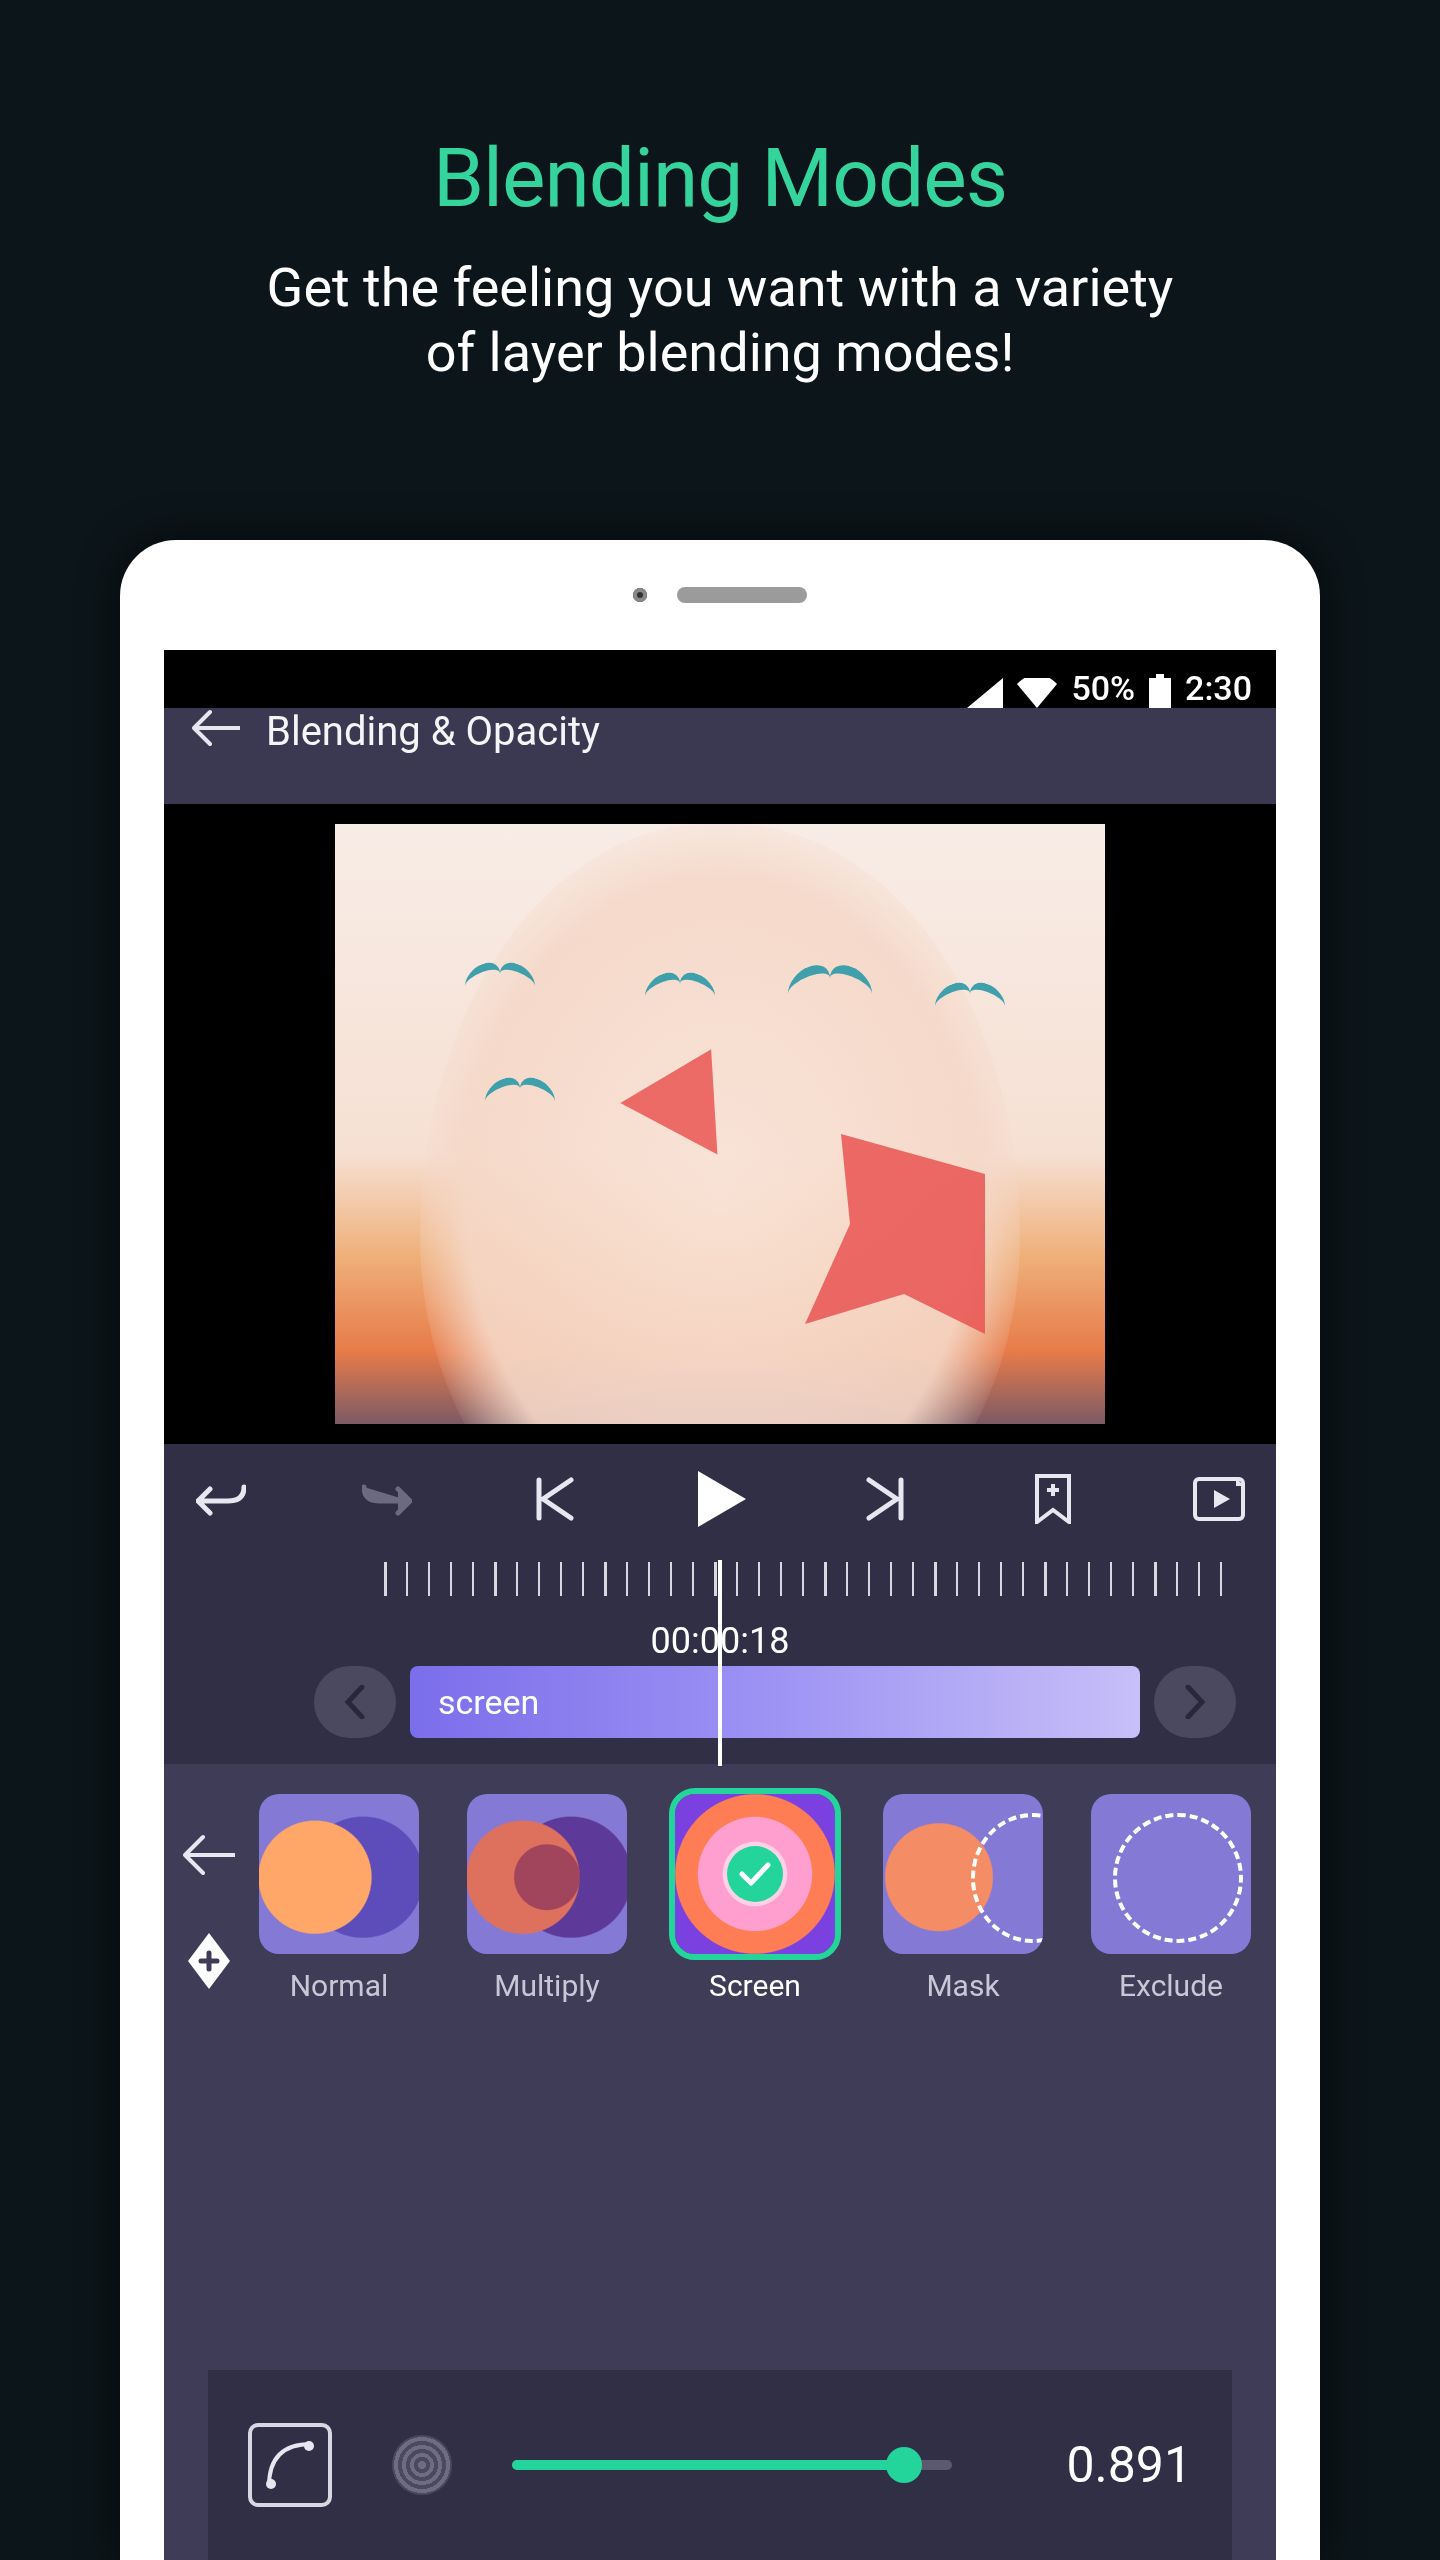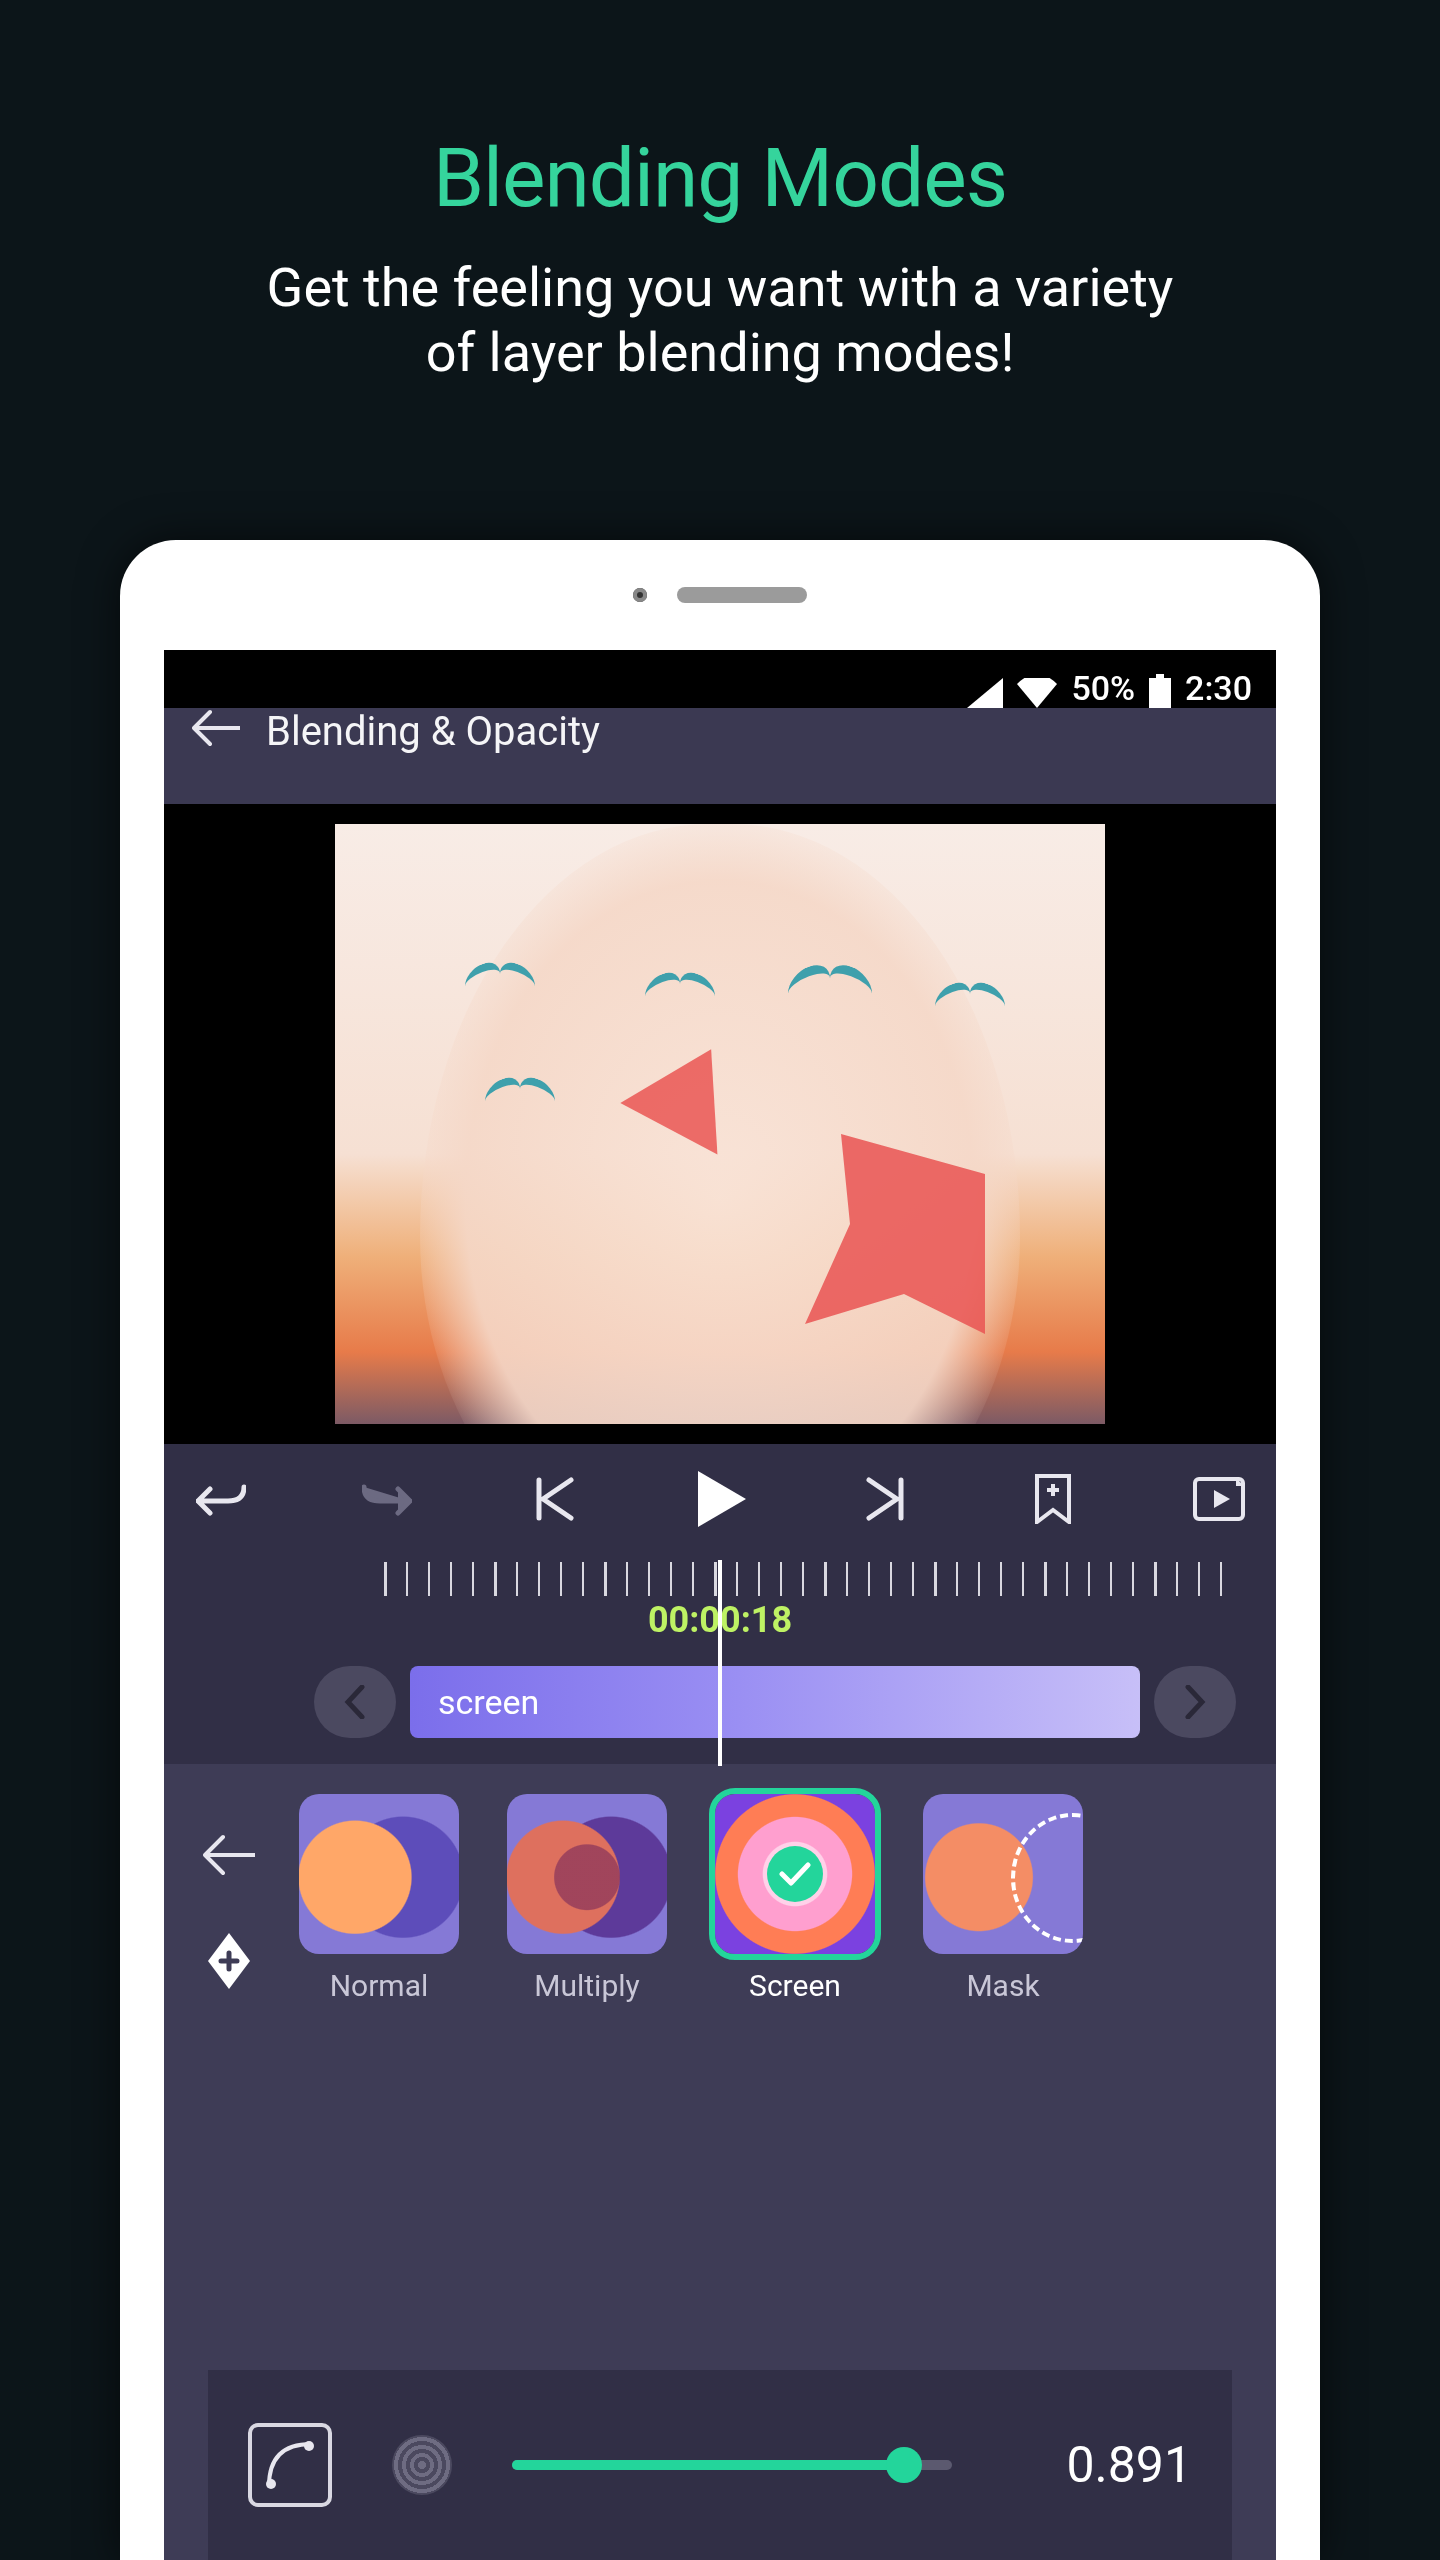--- a/index.html
+++ b/index.html
@@ -179,25 +179,24 @@
     position: absolute;
     left: 50%;
     top: 6px;
     bottom: -2px;
     border-left: 4px solid #fff;
     transform: translateX(-2px);
   }
   .timecode {
     position: absolute;
     left: 50%;
-    top: 45px;
+    top: 66px;
     transform: translateX(-50%);
     font-size: 36px;
-    color: #bef264;
-    font-weight: bold;
+    color: #ffffff;
   }
   .clip-row {
     position: absolute;
     top: 112px;
     left: 150px; right: 40px;
     height: 72px;
     display:flex;
     align-items:stretch;
     gap: 14px;
   }
@@ -452,20 +451,24 @@
                   <path d="M3 13 L12 22 L29 4" stroke="#fff" stroke-width="5" fill="none" stroke-linecap="round" stroke-linejoin="round"></path>
                 </svg>
             </span>
           </div>
           <span class="mode-label">Screen</span>
         </div>
         <div class="mode">
           <div class="mode-swatch sw-mask"></div>
           <span class="mode-label">Mask</span>
         </div>
+        <div class="mode">
+          <div class="mode-swatch sw-exclude"></div>
+          <span class="mode-label">Exclude</span>
+        </div>
       </div>
     </div>
 
     <div class="slider-row">
       <span class="square-btn">
         <svg width="50" height="50" viewBox="0 0 50 50">
             <path d="M4 46 Q4 4 46 4" stroke="#e8e7ef" stroke-width="4" fill="none"></path>
             <circle cx="6" cy="44" r="5" fill="#e8e7ef"></circle>
             <circle cx="44" cy="6" r="5" fill="#e8e7ef"></circle>
           </svg>

